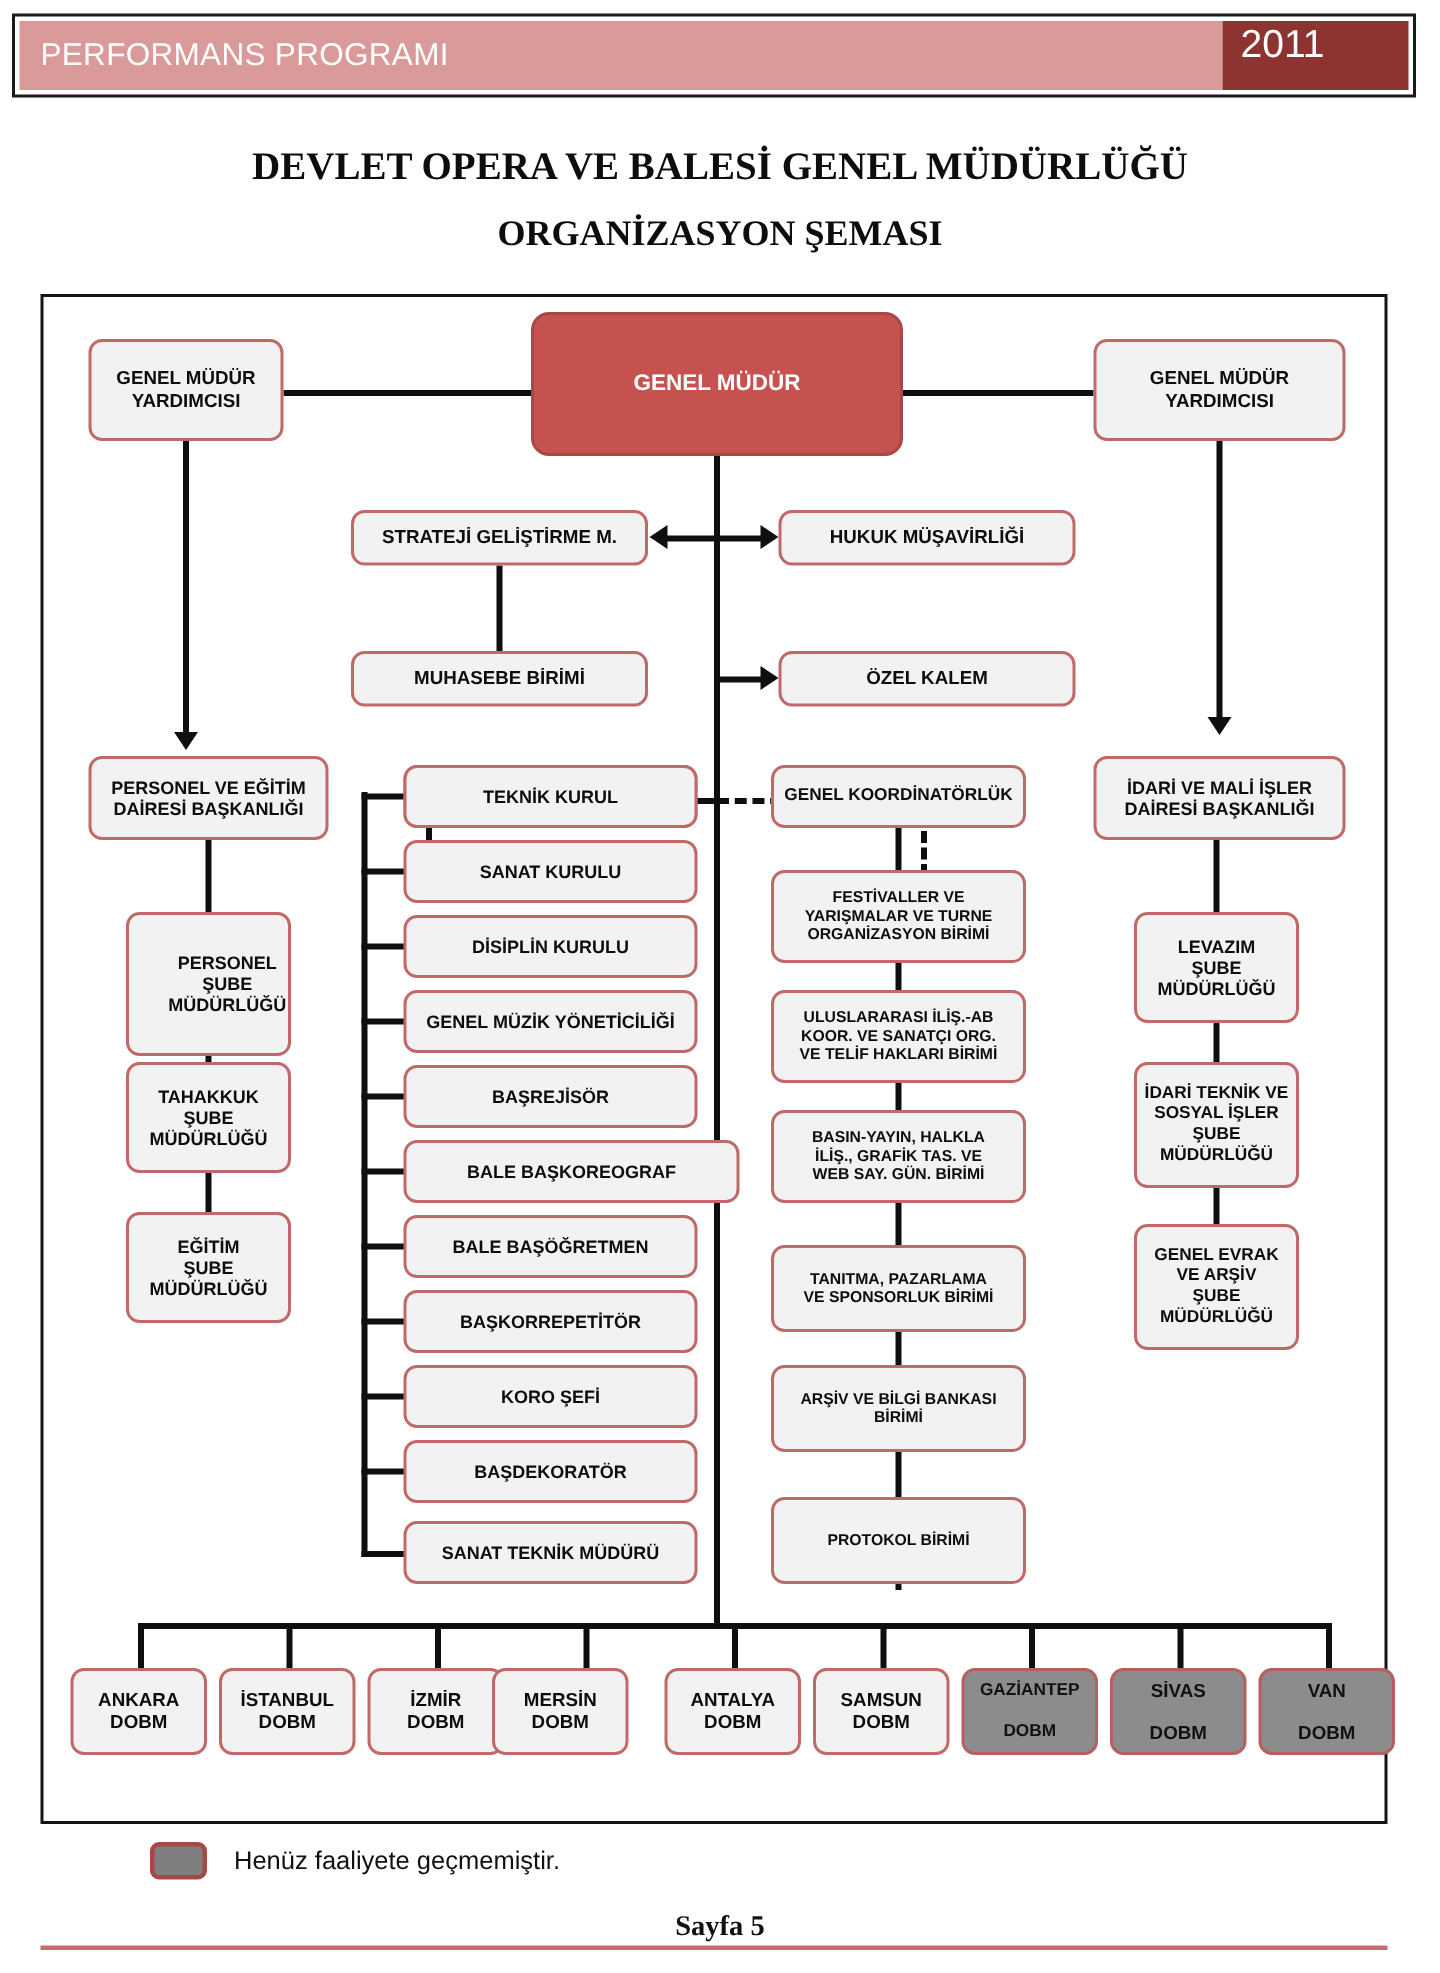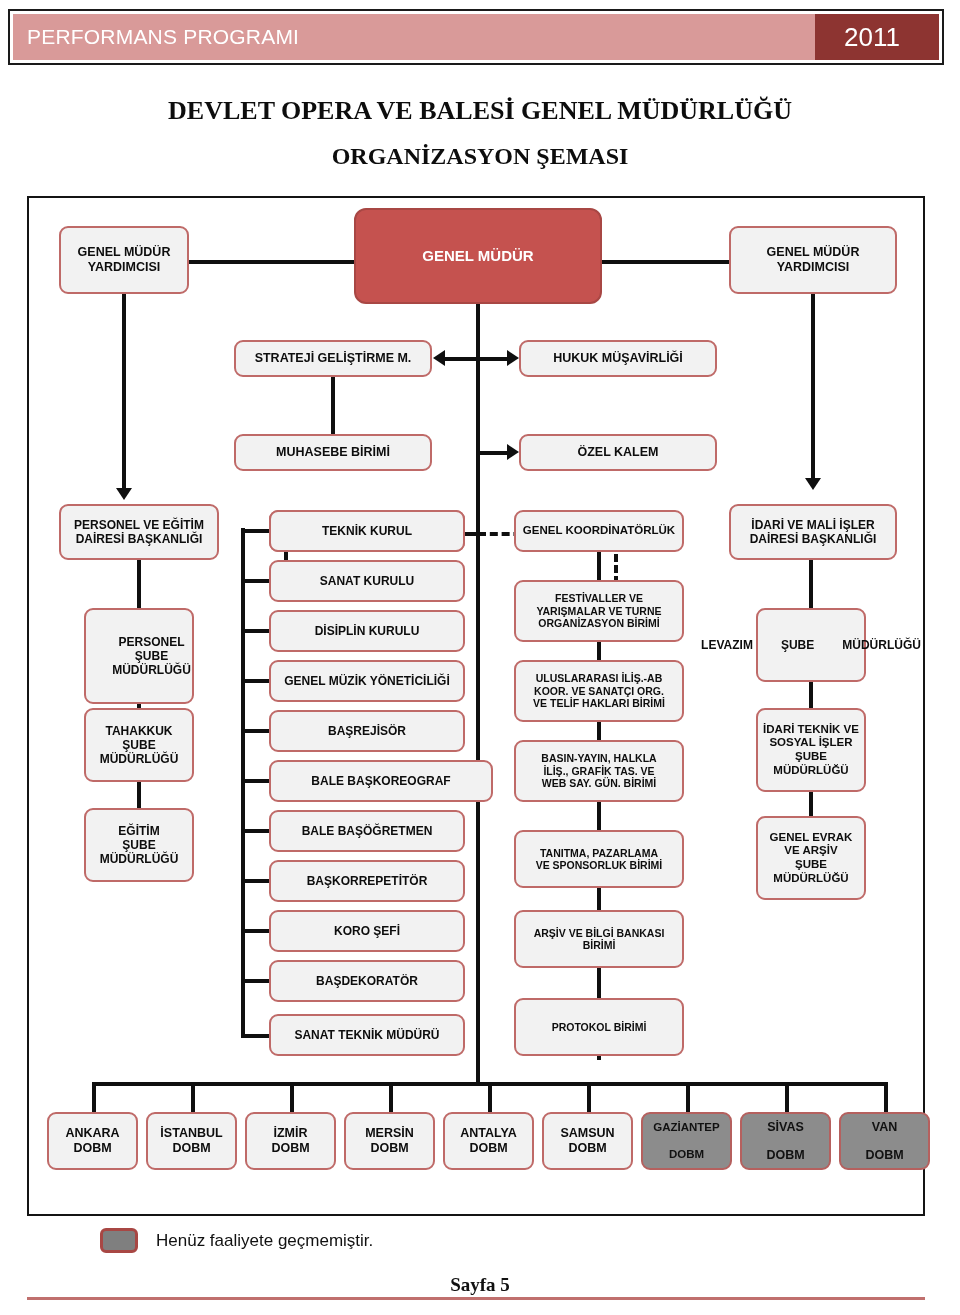--- a/index.html
+++ b/index.html
@@ -16,22 +16,22 @@
   }
   #banner-inner{position:absolute;left:3px;top:3px;right:3px;bottom:3px;display:flex;}
   #banner-left{
     flex:1;background:#d99a99;display:flex;align-items:center;
     padding-left:14px;box-sizing:border-box;
   }
   #banner-left span{
     color:#ffffff;font-size:21px;letter-spacing:.2px;font-weight:400;
   }
   #banner-right{
-    width:124px;background:#8d3431;display:flex;align-items:center;
-    justify-content:flex-start;padding-left:29px;box-sizing:border-box;
+    width:124px;background:#8d3431;display:flex;align-items:flex-start;
+    justify-content:flex-start;padding-left:12px;box-sizing:border-box;
   }
   #banner-right span{color:#ffffff;font-size:26px;}
 
   
   .doc-title{
     position:absolute;left:0;width:960px;text-align:center;
     font-family:"Liberation Serif","DejaVu Serif",serif;
     font-weight:bold;color:#0d0d0d;
   }
   #title1{top:96px;font-size:26px;}
@@ -259,21 +259,21 @@
 
   <div class="node" style="left:485px;top:712px;width:170px;height:58px;font-size:10.5px;flex-direction:column;">
     <span>ARŞİV VE BİLGİ BANKASI</span>
     <span>BİRİMİ</span>
   </div>
 
   <div class="node" style="left:485px;top:800px;width:170px;height:58px;font-size:10.5px;">PROTOKOL BİRİMİ</div>
 
   <div class="ln lnv" style="left:780px;top:362px;height:48px;"></div>
 
-  <div class="node" style="left:727px;top:410px;width:110px;height:74px;font-size:12px;gap:28px;">
+  <div class="node" style="left:727px;top:410px;width:110px;height:74px;font-size:12px;flex-direction:column;">
     <span>LEVAZIM</span>
     <span>ŞUBE</span>
     <span>MÜDÜRLÜĞÜ</span>
   </div>
 
   <div class="ln lnv" style="left:780px;top:484px;height:26px;"></div>
 
   <div class="node" style="left:727px;top:510px;width:110px;height:84px;font-size:11.5px;flex-direction:column;">
     <span>İDARİ TEKNİK VE</span>
     <span>SOSYAL İŞLER</span>
@@ -307,21 +307,21 @@
     <span>DOBM</span>
   </div>
   <div class="node" style="left:117px;top:914px;width:91px;height:58px;font-size:12.5px;flex-direction:column;">
     <span>İSTANBUL</span>
     <span>DOBM</span>
   </div>
   <div class="node" style="left:216px;top:914px;width:91px;height:58px;font-size:12.5px;flex-direction:column;">
     <span>İZMİR</span>
     <span>DOBM</span>
   </div>
-  <div class="node" style="left:315px;top:914px;width:91px;height:58px;font-size:12.5px;flex-direction:column;justify-content:center;">
+  <div class="node" style="left:299px;top:914px;width:91px;height:58px;font-size:12.5px;flex-direction:column;justify-content:center;">
     <span>MERSİN</span>
     <span>DOBM</span>
   </div>
   <div class="node" style="left:414px;top:914px;width:91px;height:58px;font-size:12.5px;flex-direction:column;">
     <span>ANTALYA</span>
     <span>DOBM</span>
   </div>
   <div class="node" style="left:513px;top:914px;width:91px;height:58px;font-size:12.5px;flex-direction:column;">
     <span>SAMSUN</span>
     <span>DOBM</span>

